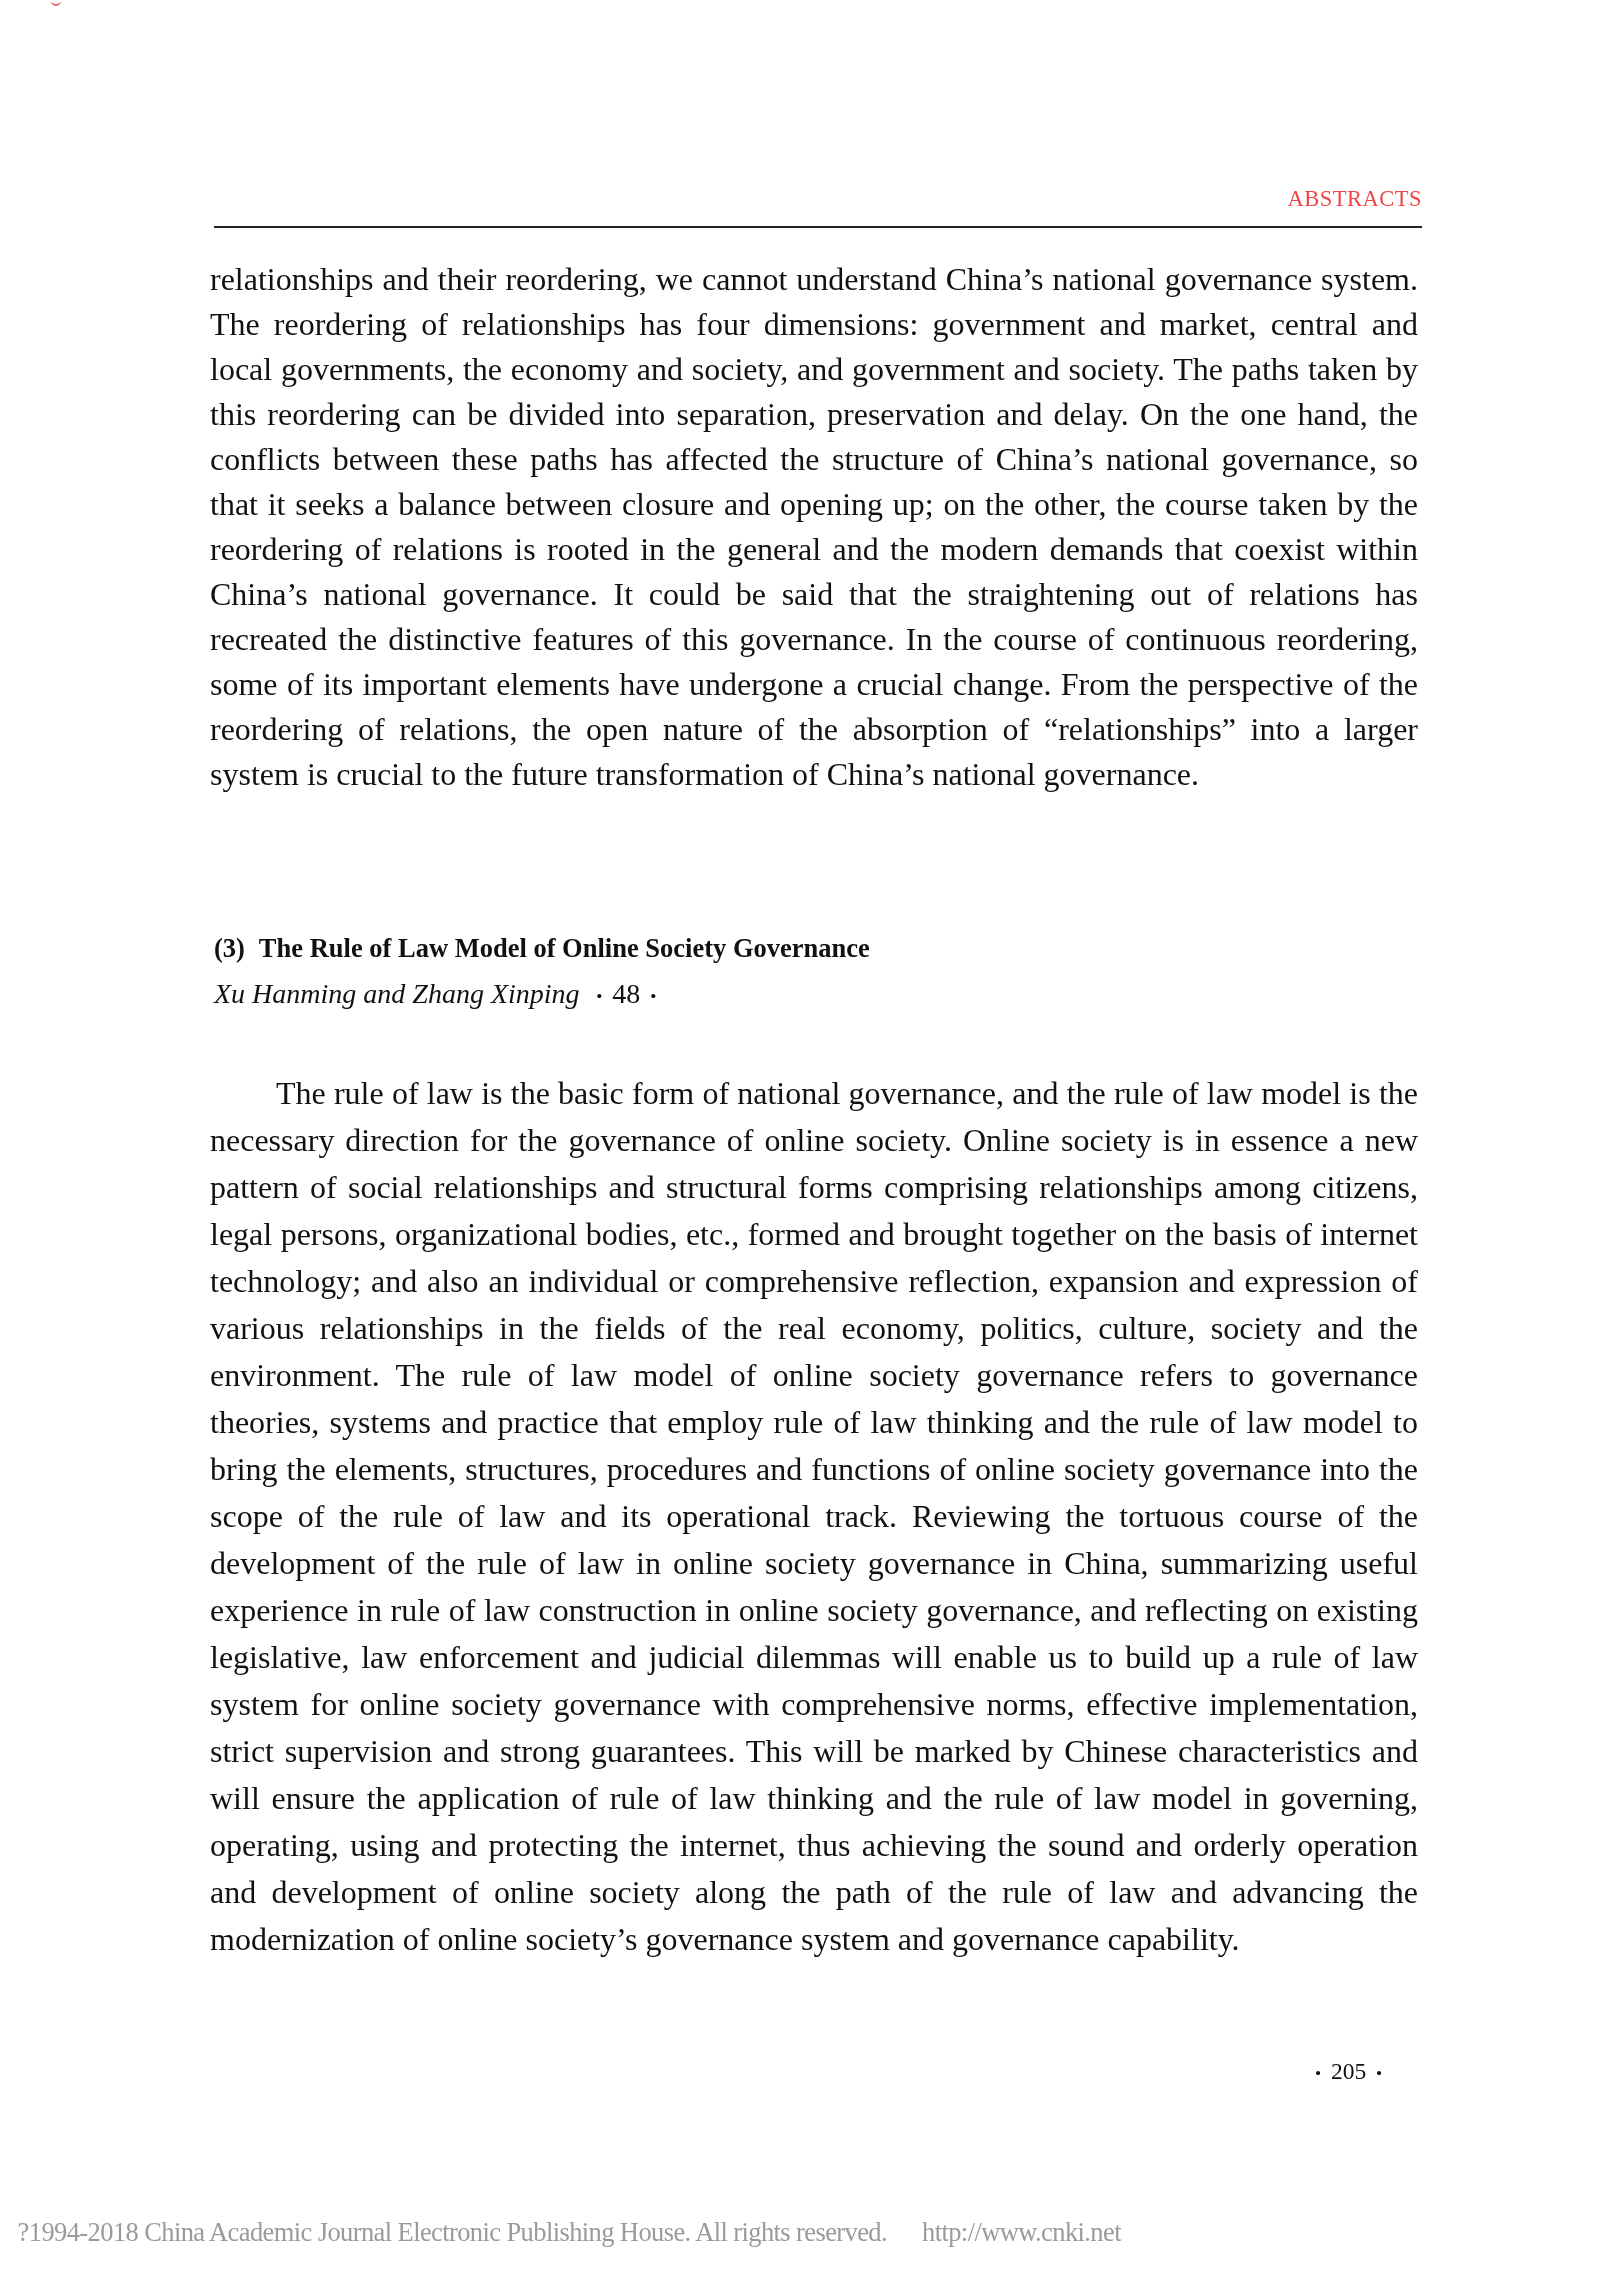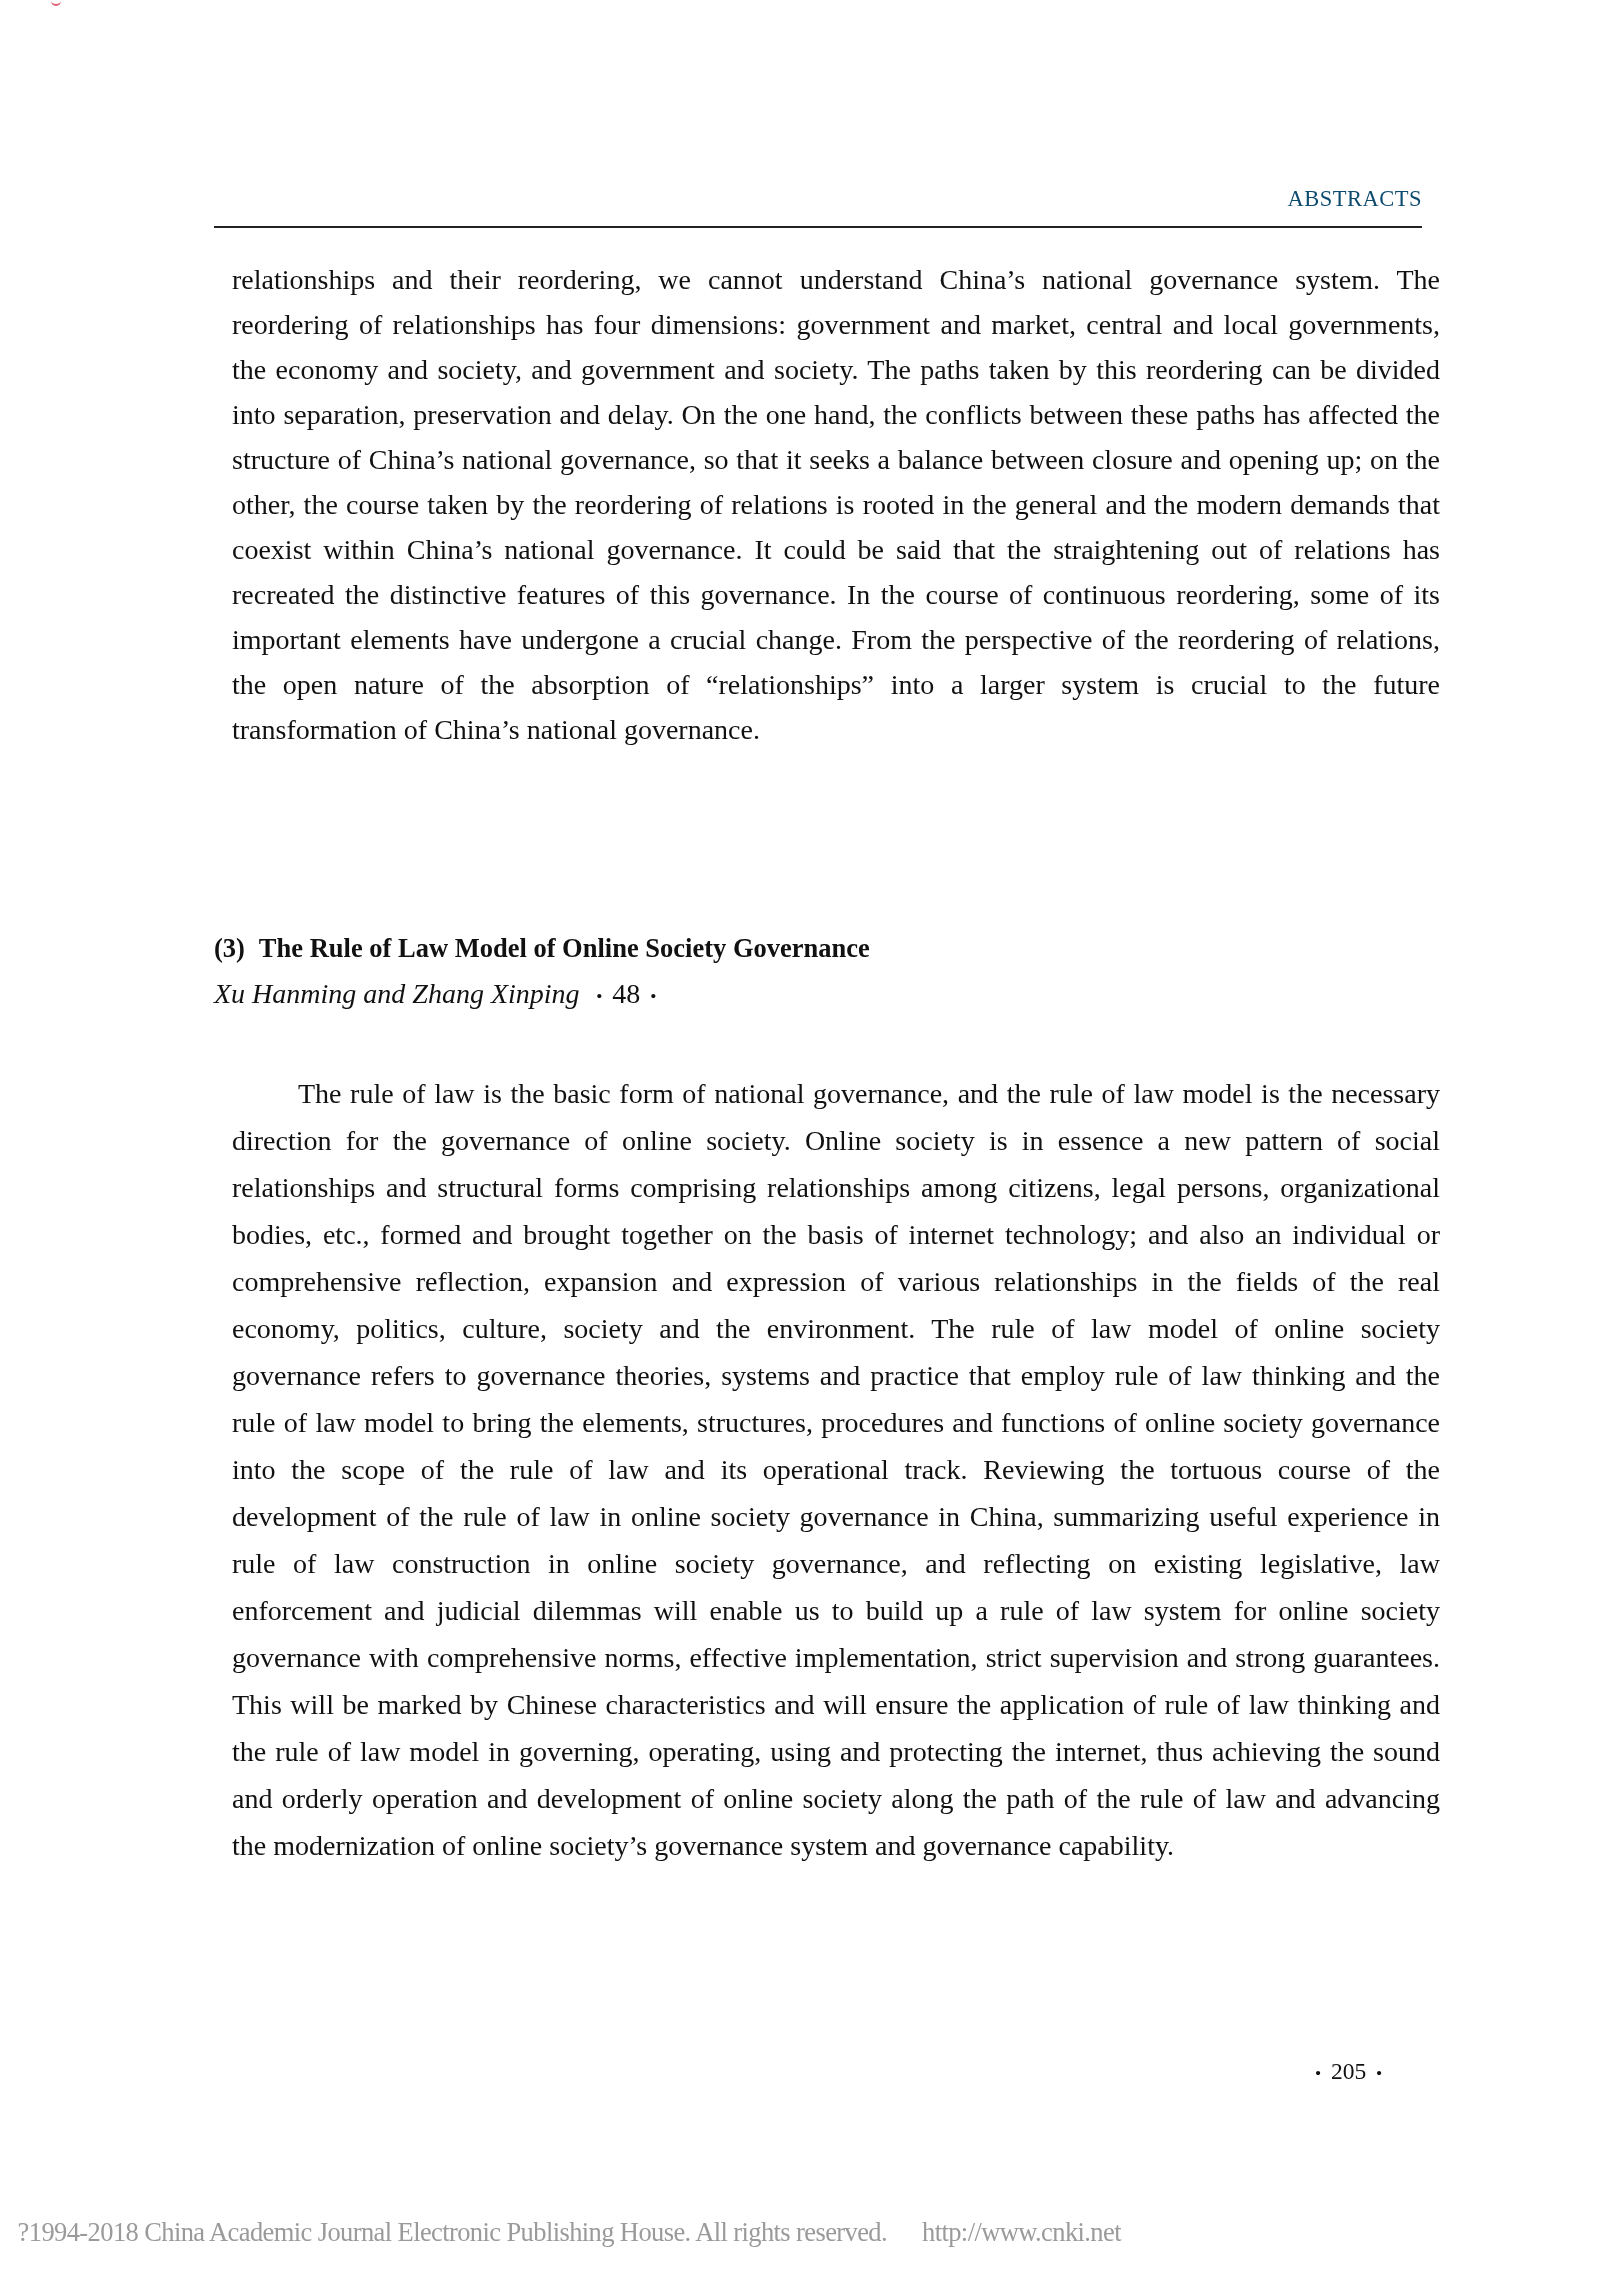--- a/index.html
+++ b/index.html
@@ -1,25 +1,25 @@
 <!DOCTYPE html>
 <html><head>
 <meta charset="utf-8">
 <style>
   html, body { margin: 0; padding: 0; background: #ffffff; }
   body { width: 1620px; height: 2293px; position: relative; overflow: hidden;
          font-family: "Liberation Serif", "DejaVu Serif", serif; color: #111; }
   .corner-mark { position: absolute; left: 51px; top: 0px; width: 9.8px; height: 3.9px;
                  border-bottom: 2px solid #e06070; border-radius: 0 0 5.9px 5.9px; }
   .running-head { position: absolute; left: 214px; width: 1208px; top: 186px;
-                  text-align: right; font-size: 22.5px; letter-spacing: 0.5px; color: #0c4a6e; }
+                  text-align: right; font-size: 22.5px; letter-spacing: 0.5px; color: #ef4444; }
   .head-rule { position: absolute; left: 214px; width: 1208px; top: 226px;
                border-top: 2px solid #222; }
-  .para { position: absolute; left: 232px; width: 1208px; margin: 0;
-          font-size: 28px; text-align: justify; text-align-last: left; }
+  .para { position: absolute; left: 210px; width: 1208px; margin: 0;
+          font-size: 32px; text-align: justify; text-align-last: left; }
   .p1 { top: 257px; line-height: 45px; }
   .p2 { top: 1070px; line-height: 47px; text-indent: 66px; }
   .section-title { position: absolute; left: 214px; top: 933px; font-size: 26.5px;
                    font-weight: bold; margin: 0; }
   .section-title .num { font-weight: bold; margin-right: 7.8px; }
   .byline { position: absolute; left: 214px; width: 1208px; top: 978px;
             text-align: left; font-size: 28px; padding-right: 35px; box-sizing: border-box; }
   .byline .authors { font-style: italic; }
   .byline .bullet, .folio .bullet { font-size: 17.6px; vertical-align: middle; margin: 0 9.8px; }
   .folio { position: absolute; top: 2058px; left: 1176px; width: 216px;

